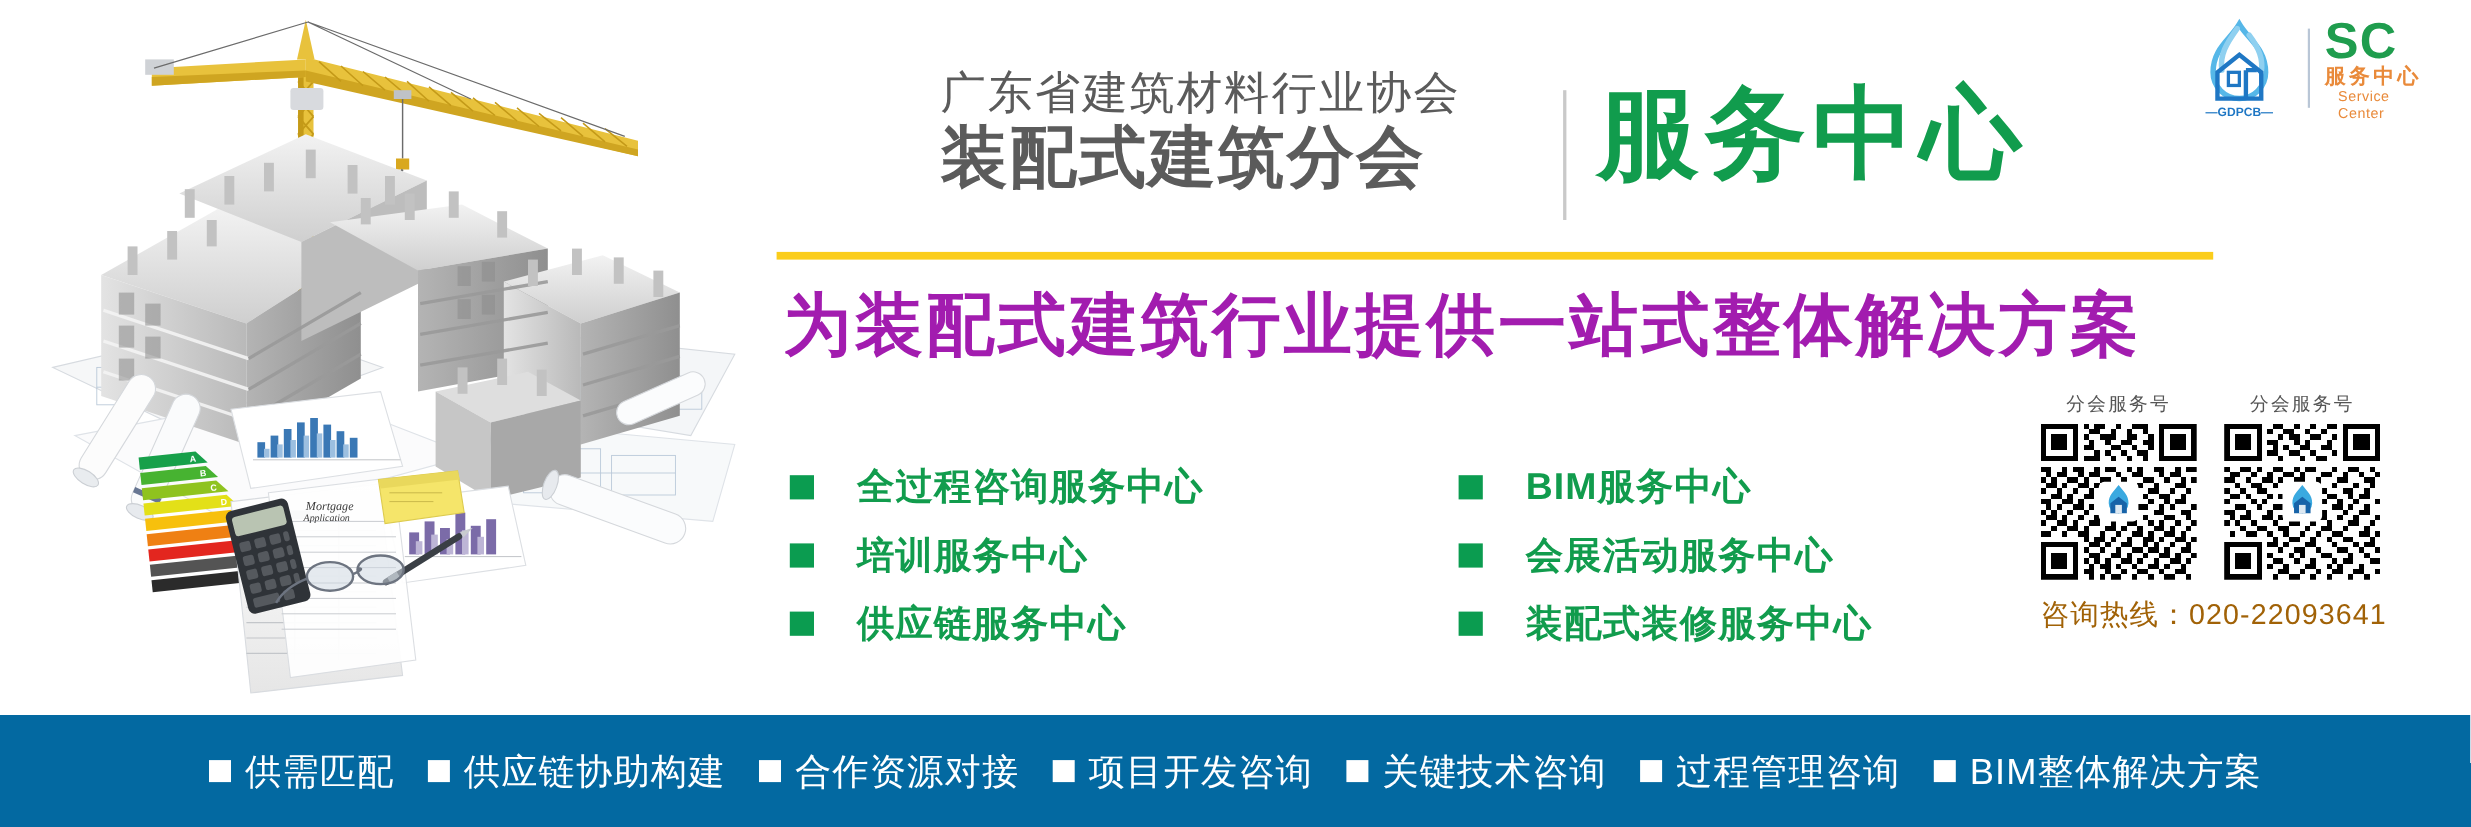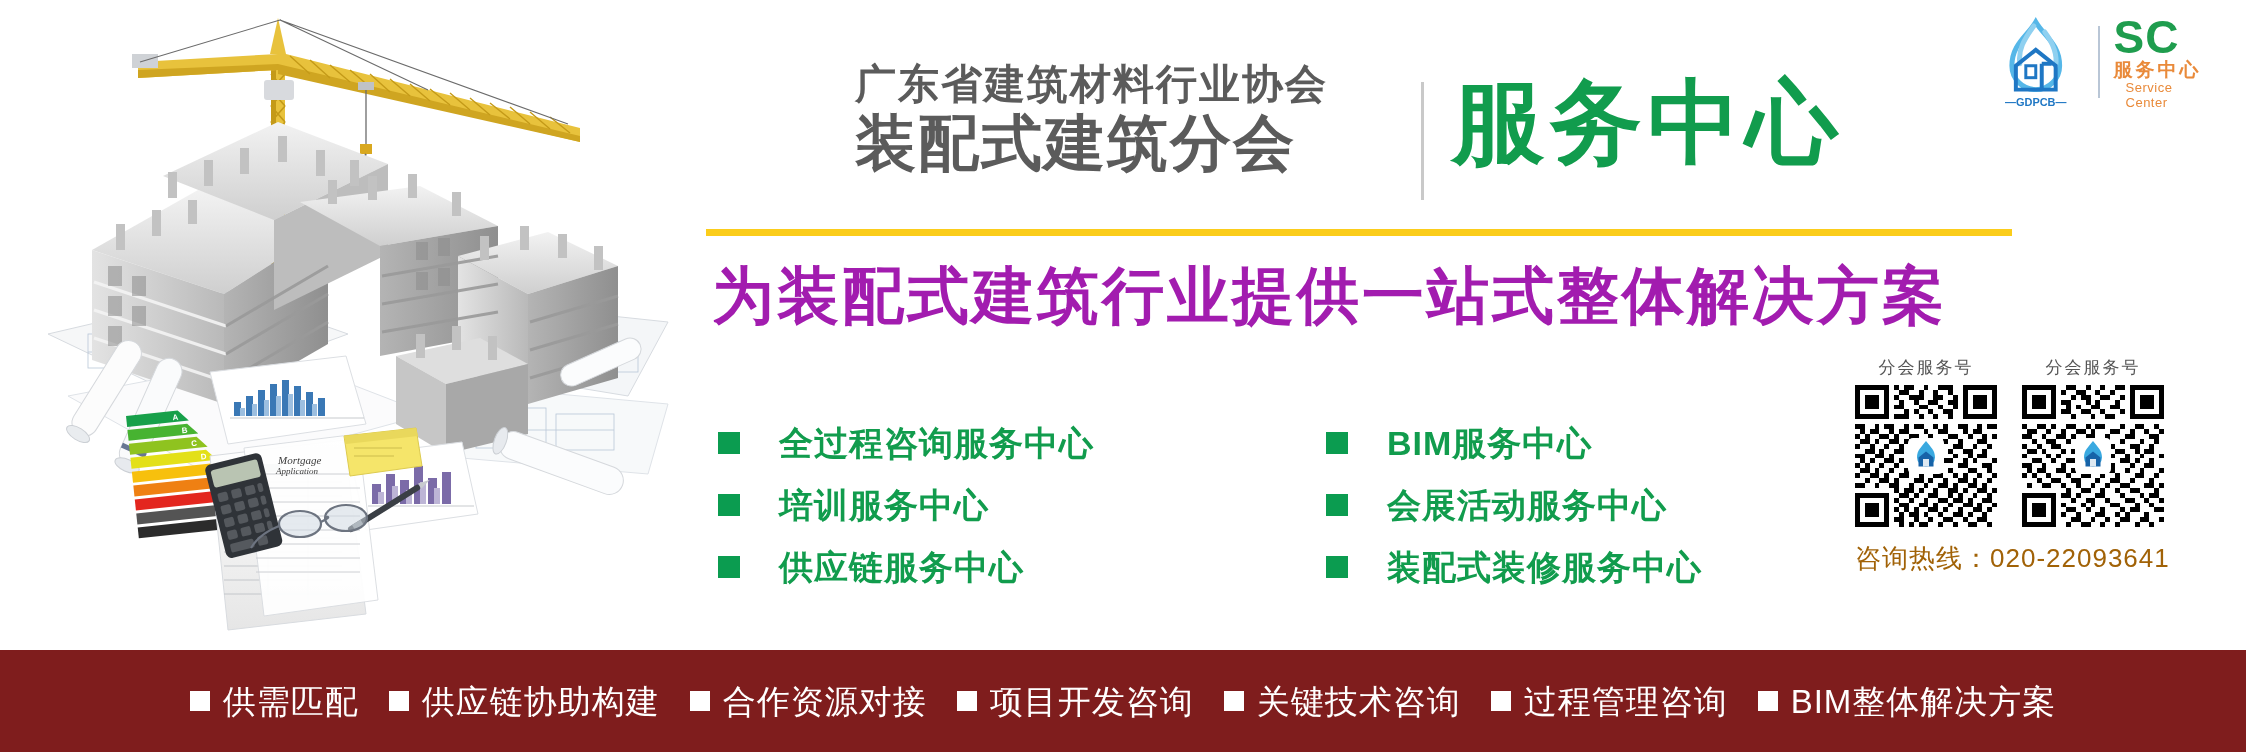--- a/index.html
+++ b/index.html
@@ -8,21 +8,21 @@
     position:relative;width:2246px;height:752px;background:#ffffff;overflow:hidden;
   }
 
   
   #art{position:absolute;left:28px;top:4px;width:660px;height:630px;}
   #art svg{display:block;width:100%;height:100%;}
 
   
   #assoc-title{position:absolute;left:855px;top:62px;width:560px;}
   .assoc-l1{
-    font-size:41px;line-height:45px;color:#5b5b5b;font-weight:700;
+    font-size:41px;line-height:45px;color:#5b5b5b;font-weight:400;
     letter-spacing:2px;white-space:nowrap;
   }
   .assoc-l2{
     font-size:61px;line-height:68px;color:#5b5b5b;font-weight:700;
     letter-spacing:2px;white-space:nowrap;margin-top:2px;
   }
   #title-sep{position:absolute;left:1421px;top:82px;width:3px;height:118px;background:#c9c9c9;}
   #service-center-big{
     position:absolute;left:1452px;top:72px;
     font-size:92px;line-height:100px;font-weight:700;color:#119c4d;
@@ -65,21 +65,21 @@
   #logo{position:absolute;left:1988px;top:14px;width:230px;height:96px;display:flex;align-items:center;}
   #logo-mark{width:96px;height:96px;position:relative;}
   #logo-div{width:2px;height:72px;background:#b9c6d6;margin:0 14px;}
   #logo-sc{display:flex;flex-direction:column;justify-content:space-between;}
   .sc-letters{font-size:46px;line-height:44px;font-weight:700;color:#1f9d4e;letter-spacing:1px;}
   .sc-cn{font-size:19px;line-height:21px;color:#e98a3a;letter-spacing:3px;font-weight:700;}
   .sc-en{font-size:13px;line-height:15px;color:#e98a3a;letter-spacing:0.5px;margin-left:12px;}
 
   
   #bottom-bar{
-    position:absolute;left:0;top:650px;width:2246px;height:102px;background:#7f1d1d;
+    position:absolute;left:0;top:650px;width:2246px;height:102px;background:#0369a1;
     display:flex;align-items:center;justify-content:center;gap:30px;
   }
   .bar-item{display:flex;align-items:center;white-space:nowrap;}
   .bar-bullet{width:20px;height:20px;background:#ffffff;margin-right:13px;flex:0 0 auto;}
   .bar-label{font-size:33px;line-height:33px;color:#ffffff;font-weight:400;letter-spacing:1px;}
 </style>
 </head>
 <body>
 
 <div id="banner">

